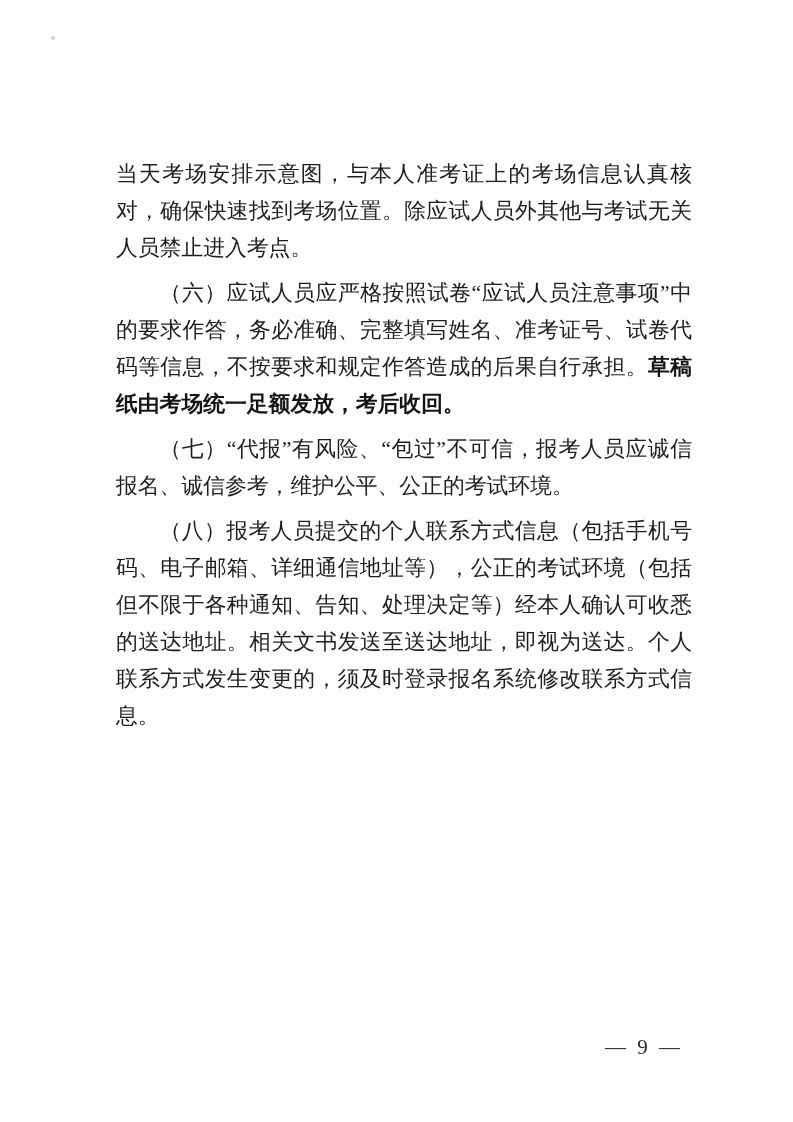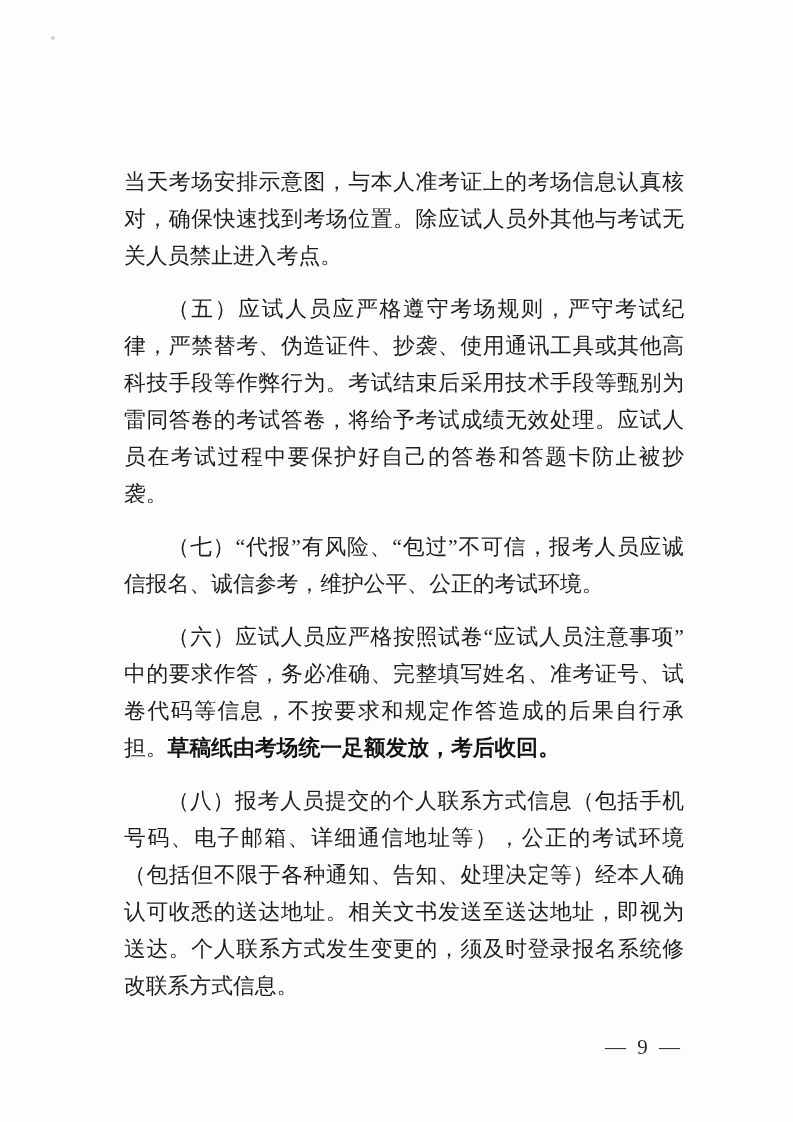--- a/index.html
+++ b/index.html
@@ -27,21 +27,21 @@
     opacity: 0.8;
   }
   .doc-body {
     position: absolute;
     left: 108px;
     top: 148px;
     width: 592px;
     color: #1d1d20;
   }
   .para {
-    margin: 16px;
+    margin: 8px;
     padding: 0;
     font-size: 21.8px;
     line-height: 37px;
     text-align: justify;
     text-justify: inter-ideograph;
     word-break: break-all;
   }
   .para.indent {
     text-indent: 2em;
   }
@@ -68,22 +68,21 @@
   }
 </style>
 </head>
 <body>
 
 <div class="page">
   <span class="speck"></span>
 
   <div class="doc-body" id="doc-body">
       <p class="para"><span class="seg">当天考场安排示意图，与本人准考证上的考场信息认真核对，确保快速找到考场位置。除应试人员外其他与考试无关人员禁止进入考点。</span></p>
-      <p class="para indent"><span class="seg">（五）应试人员应严格遵守考场规则，严守考试纪律，严禁替考、伪造证件、抄袭、使用通讯工具或其他高科技手段等作弊行为。考试结束后采用技术手段等甄别为雷同答卷的考试答卷，将给予考试成绩无效处理。应试人员在考试过程中要保护好自己的答卷和答题卡防止被抄袭。</span></p>
+      <p class="para indent"><span class="seg">（六）应试人员应严格按照试卷“应试人员注意事项”中的要求作答，务必准确、完整填写姓名、准考证号、试卷代码等信息，不按要求和规定作答造成的后果自行承担。</span><span class="seg bold">草稿纸由考场统一足额发放，考后收回。</span></p>
       <p class="para indent"><span class="seg">（七）“代报”有风险、“包过”不可信，报考人员应诚信报名、诚信参考，维护公平、公正的考试环境。</span></p>
-      <p class="para indent"><span class="seg">（六）应试人员应严格按照试卷“应试人员注意事项”中的要求作答，务必准确、完整填写姓名、准考证号、试卷代码等信息，不按要求和规定作答造成的后果自行承担。</span><span class="seg bold">草稿纸由考场统一足额发放，考后收回。</span></p>
       <p class="para indent"><span class="seg">（八）报考人员提交的个人联系方式信息（包括手机号码、电子邮箱、详细通信地址等），公正的考试环境（包括但不限于各种通知、告知、处理决定等）经本人确认可收悉的送达地址。相关文书发送至送达地址，即视为送达。个人联系方式发生变更的，须及时登录报名系统修改联系方式信息。</span></p>
     </div>
 
   <div class="footer">
     <span class="page-num">— 9 —</span>
   </div>
 </div>
 
 </body></html>

